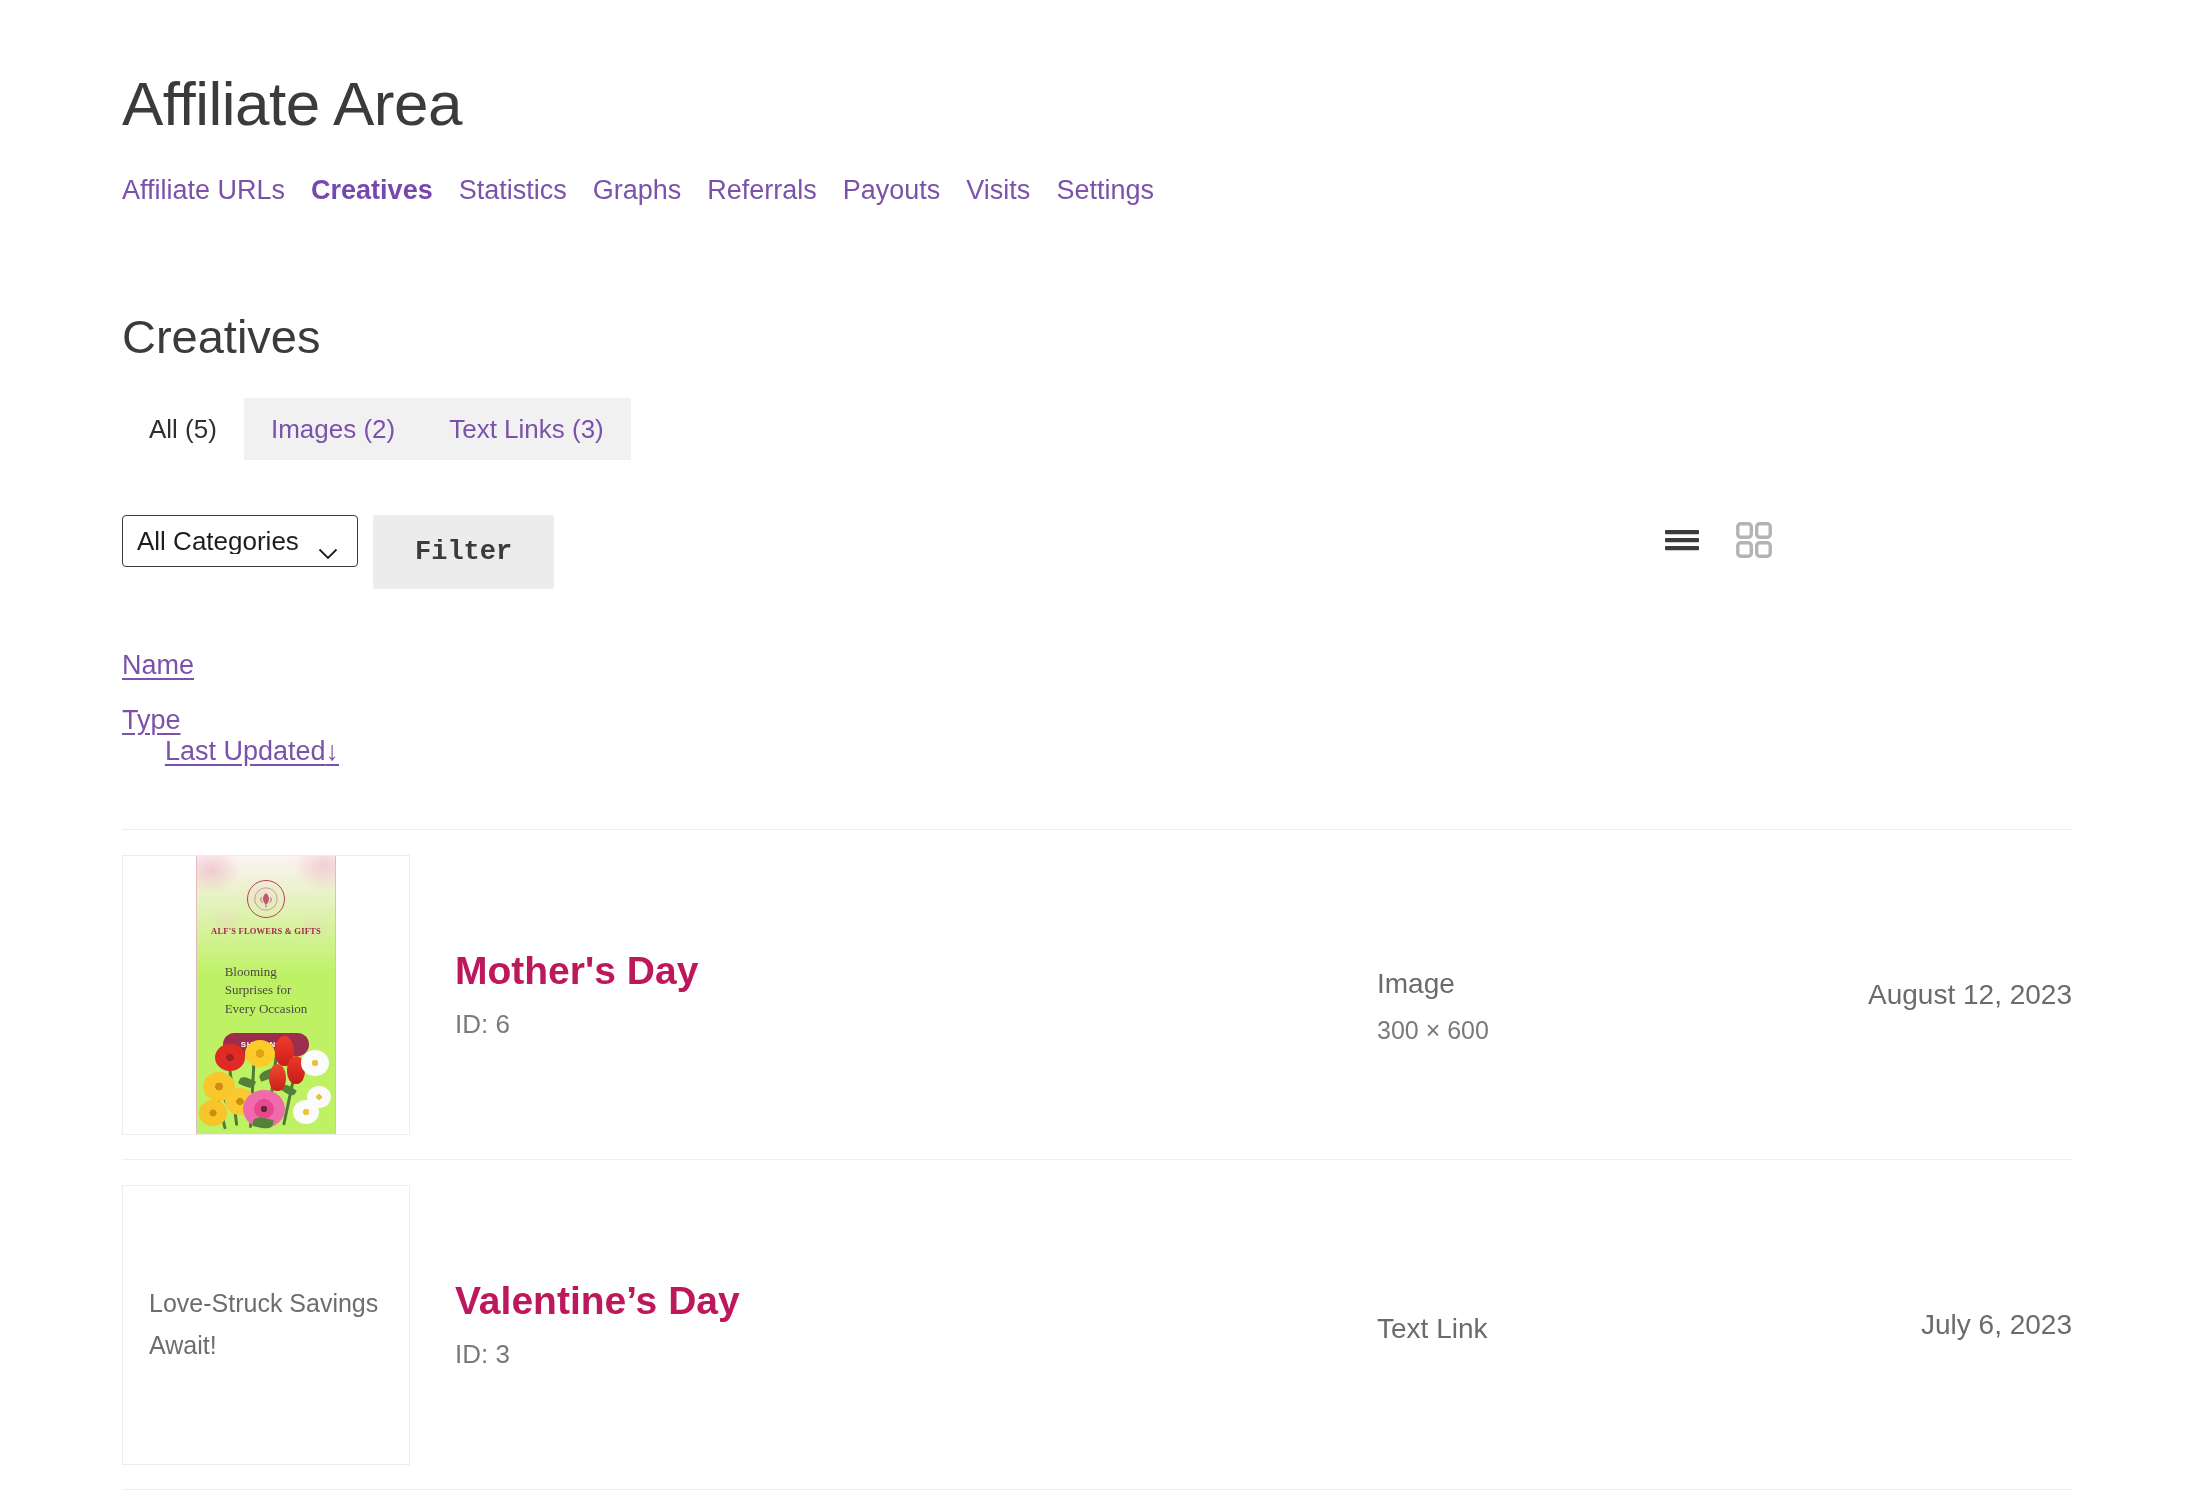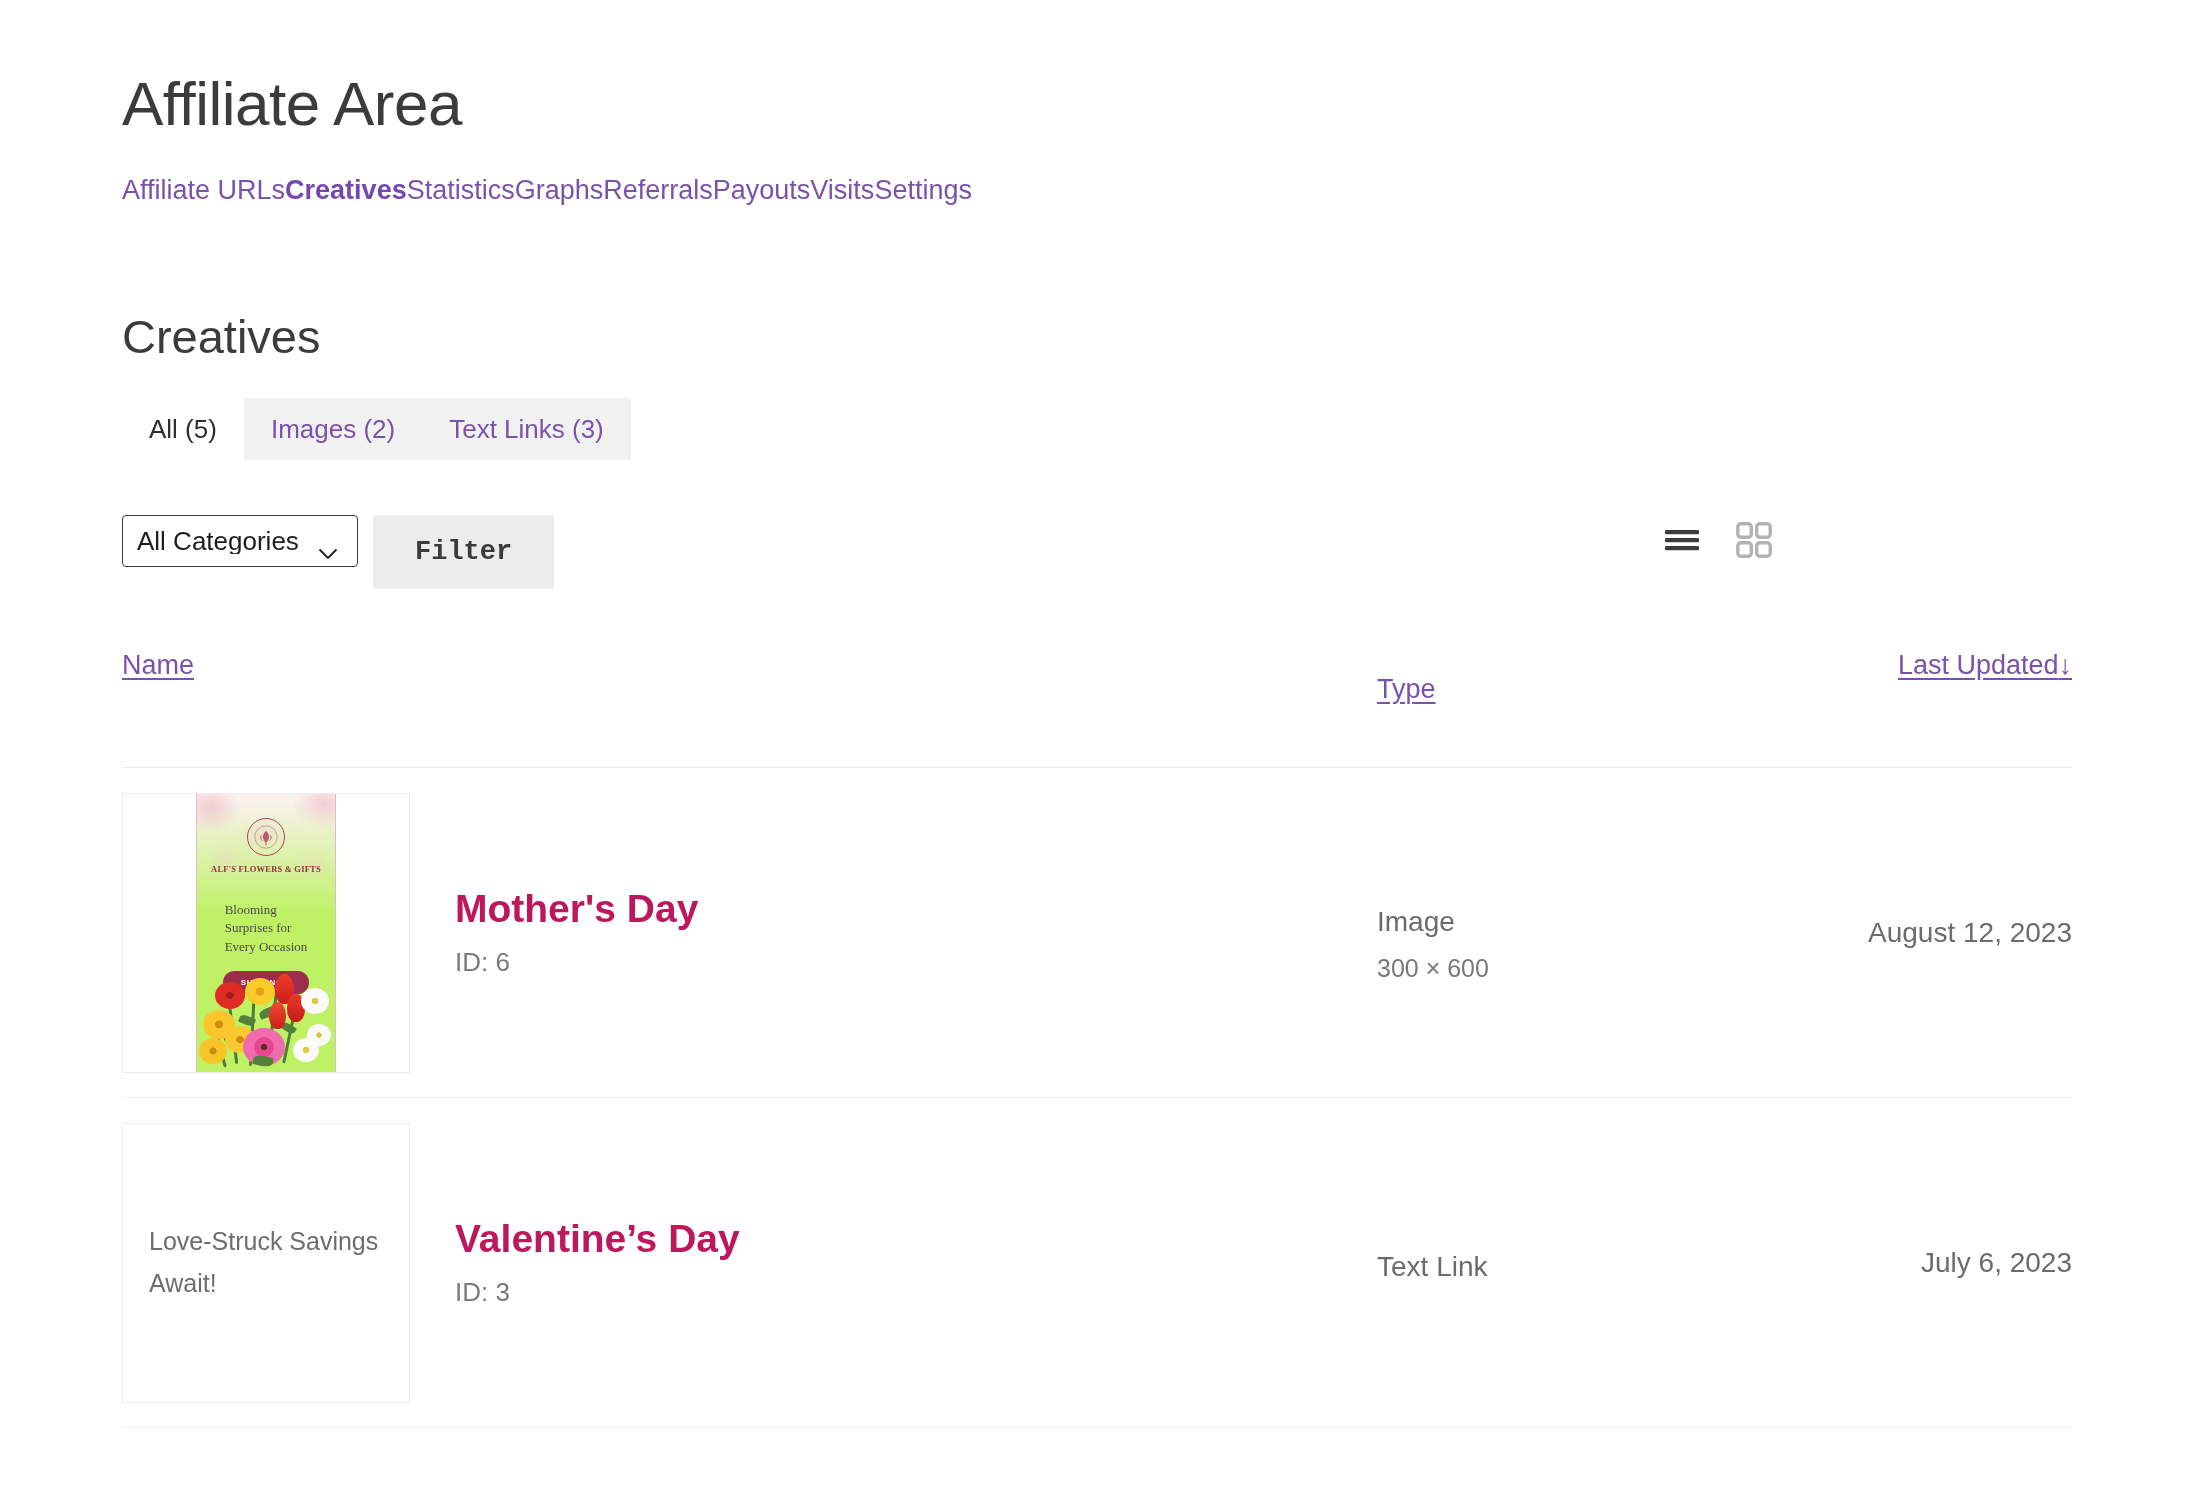--- a/index.html
+++ b/index.html
@@ -33,20 +33,21 @@
     letter-spacing: -0.5px;
     line-height: 1.1;
   }
 
   .navtabs {
     position: absolute;
     left: 122px;
     top: 175px;
     display: flex;
     align-items: baseline;
+    gap: 26px;
   }
   .navtabs a {
     font-size: 27px;
     color: #7b52ab;
     text-decoration: none;
     font-weight: 400;
     white-space: nowrap;
   }
   .navtabs a.active {
     font-weight: 700;
@@ -155,20 +156,21 @@
     position: absolute;
     left: 122px;
     top: 650px;
     width: 1950px;
   }
   .thead {
     display: flex;
     align-items: flex-start;
     padding-bottom: 62px;
     border-bottom: 1px solid #ececec;
+    flex-direction: column;
   }
   .col-name  { width: 1255px; }
   .col-type  { width: 478px; margin-top: 24px; }
   .col-date  { width: 217px; text-align: right; }
 
   .thead a {
     font-size: 27px;
     color: #7b52ab;
     text-decoration: underline;
     text-underline-offset: 4px;

